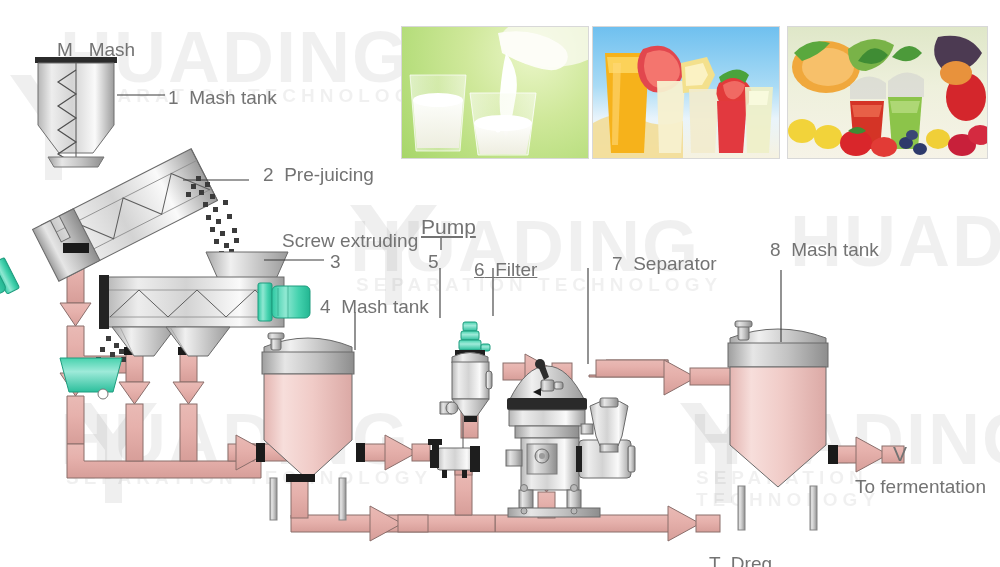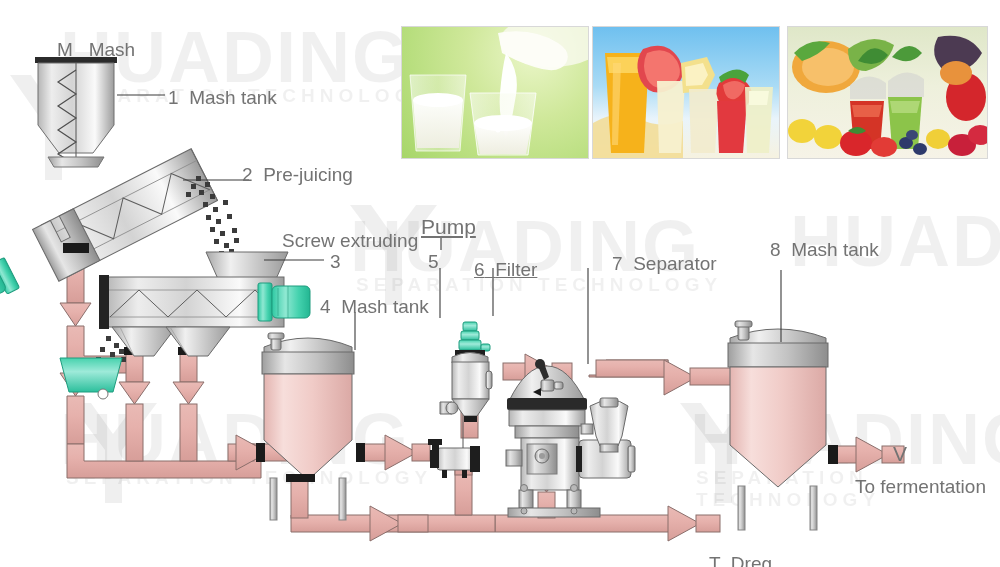--- a/index.html
+++ b/index.html
@@ -431,21 +431,21 @@
   <div class="lbl" style="left:57px;top:40px;">
     <span>M</span>
     &nbsp;&nbsp;<span>Mash</span>
   </div>
 
   <div class="lbl" style="left:168px;top:88px;">
     <span>1</span>
     &nbsp;<span>Mash tank</span>
   </div>
 
-  <div class="lbl" style="left:242px;top:165px;text-align:right;">
+  <div class="lbl" style="left:263px;top:165px;text-align:right;">
     <span>2</span>
     &nbsp;<span>Pre-juicing</span>
   </div>
 
   <div class="lbl" style="left:254px;top:231px;margin-left:28px;">Screw extruding</div>
   <div class="lbl" style="left:330px;top:252px;">3</div>
 
   <div class="lbl" style="left:421px;top:216px;font-size:21px;text-decoration:underline;">Pump</div>
   <div class="lbl" style="left:428px;top:252px;">5</div>
 

